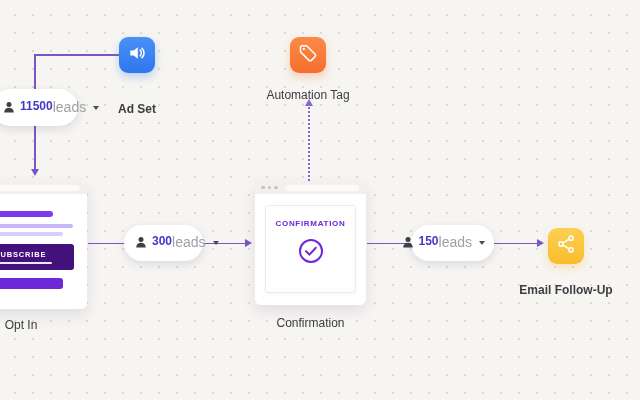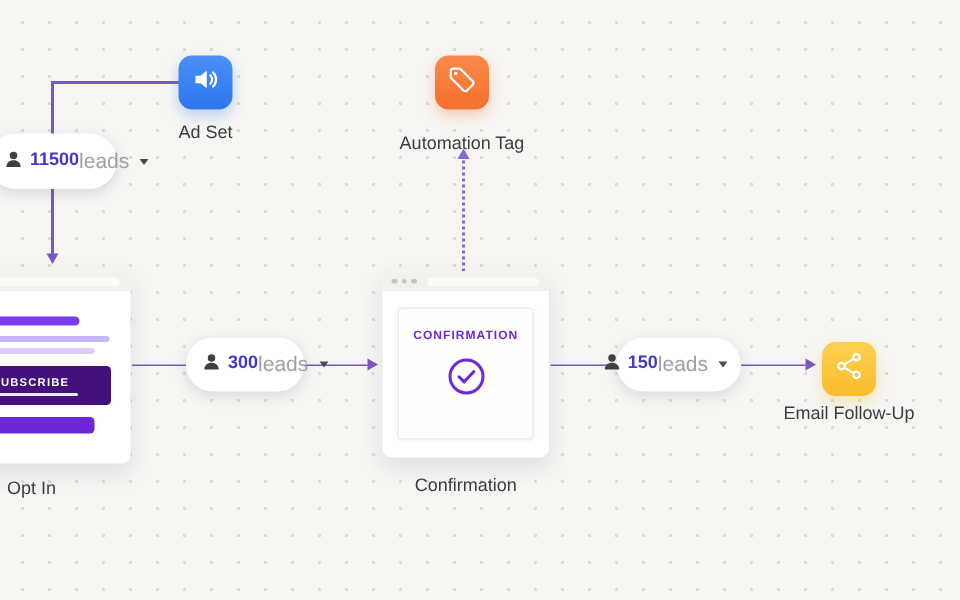--- a/index.html
+++ b/index.html
@@ -109,21 +109,21 @@
 
   <div class="node-icon blue" style="left:119px; top:37px;">
     <span>
       <svg width="20" height="20" viewBox="0 0 24 24">
         <path d="M4 9v6h4l5 4V5L8 9H4z" fill="#ffffff"></path>
         <path d="M15.8 8.6a4.6 4.6 0 0 1 0 6.8" stroke="#ffffff" stroke-width="1.8" fill="none" stroke-linecap="round"></path>
         <path d="M18 6.4a7.6 7.6 0 0 1 0 11.2" stroke="#ffffff" stroke-width="1.8" fill="none" stroke-linecap="round"></path>
       </svg>
     </span>
   </div>
-  <div class="node-label" style="left:101px; top:81px; width:72px;">Ad Set</div>
+  <div class="node-label" style="left:101px; top:102px; width:72px;font-weight:bold;">Ad Set</div>
 
   <div class="node-icon orange" style="left:290px; top:37px;">
     <span>
       <svg width="20" height="20" viewBox="0 0 24 24">
         <path d="M20.59 13.41L11 3.83A2 2 0 0 0 9.59 3.24H5a2 2 0 0 0-2 2v4.59c0 .53.21 1.04.59 1.41l9.58 9.59a2 2 0 0 0 2.83 0l4.59-4.59a2 2 0 0 0 0-2.83z" stroke="#ffffff" stroke-width="1.8" fill="none" stroke-linejoin="round"></path>
         <circle cx="7" cy="7.2" r="1.4" fill="#ffffff"></circle>
       </svg>
     </span>
   </div>
   <div class="node-label" style="left:249px; top:88px; width:118px;">Automation Tag</div>
@@ -166,21 +166,21 @@
   <div class="node-icon yellow" style="left:548px; top:228px;">
     <span>
       <svg width="20" height="20" viewBox="0 0 24 24">
         <circle cx="18" cy="5" r="2.6" stroke="#ffffff" stroke-width="1.8" fill="none"></circle>
         <circle cx="6" cy="12" r="2.6" stroke="#ffffff" stroke-width="1.8" fill="none"></circle>
         <circle cx="18" cy="19" r="2.6" stroke="#ffffff" stroke-width="1.8" fill="none"></circle>
         <path d="M8.4 13.3l7.2 4.4M15.6 6.3L8.4 10.7" stroke="#ffffff" stroke-width="1.8" fill="none" stroke-linecap="round"></path>
       </svg>
     </span>
   </div>
-  <div class="node-label" style="left:507px; top:268px; width:118px;">Email Follow-Up</div>
+  <div class="node-label" style="left:507px; top:283px; width:118px;font-weight:bold;">Email Follow-Up</div>
 
   <div class="badge" style="left:-8px; top:89px; width:86px; height:37px;">
     <span>
       <svg width="12" height="12" viewBox="0 0 12 12">
         <circle cx="6" cy="3.6" r="2.5" fill="#3f3f46"></circle>
         <path d="M1.2 11.4c0-2.9 2.1-4.6 4.8-4.6s4.8 1.7 4.8 4.6H1.2z" fill="#3f3f46"></path>
       </svg>
     </span>
     <span class="col">
       <span class="count">11500</span>

